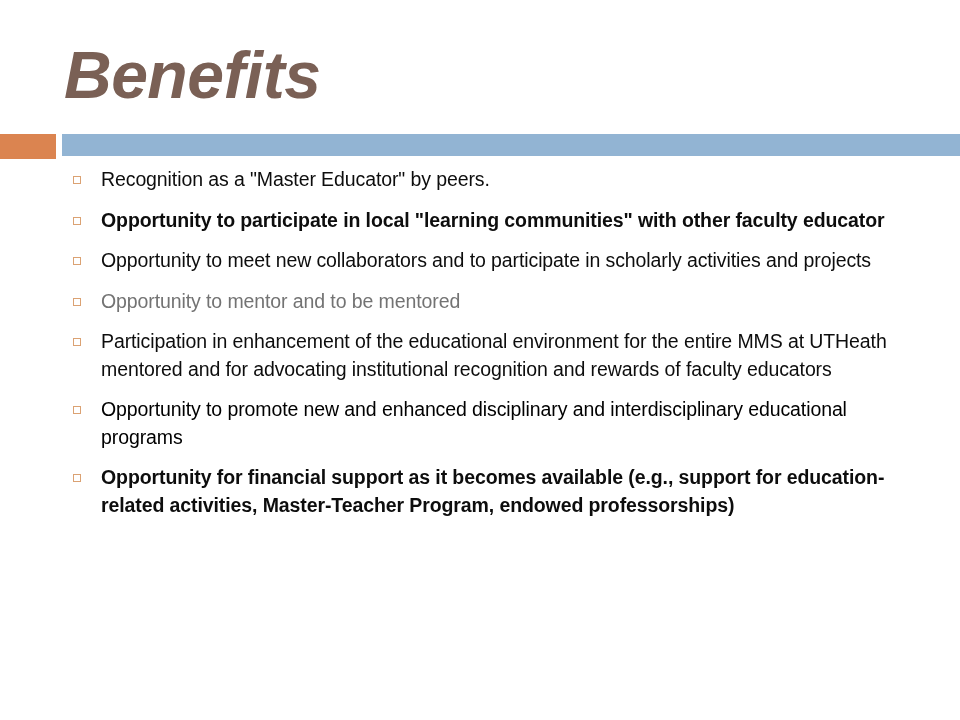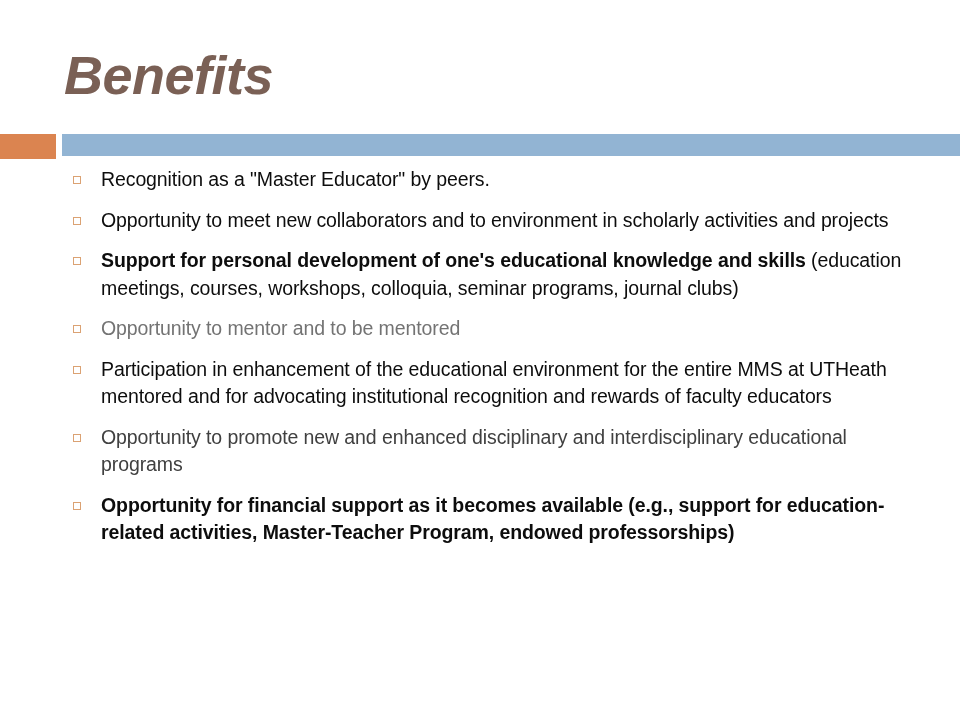--- a/index.html
+++ b/index.html
@@ -22,21 +22,21 @@
   }
 
   
   .slide-title {
     position: absolute;
     left: 64px;
     top: 42px;
     width: 860px;
     height: 66px;
     line-height: 66px;
-    font-size: 54px;
+    font-size: 66px;
     font-weight: bold;
     font-style: italic;
     letter-spacing: -0.5px;
     color: #7a6055;
     white-space: nowrap;
   }
 
   
   .accent-orange {
     position: absolute;
@@ -99,35 +99,35 @@
 
   <div class="accent-blue" style="background: rgb(146, 180, 211);"></div>
 
   <div class="bullet-list">
       <div class="bullet-item" style="color: rgb(13, 13, 13);">
         <span class="bullet-marker" style="border-color: rgb(219, 162, 115);"></span>
         <span class="bullet-text">Recognition as a "Master Educator" by peers.</span>
       </div>
       <div class="bullet-item" style="color: rgb(13, 13, 13);">
         <span class="bullet-marker" style="border-color: rgb(219, 162, 115);"></span>
-        <span class="bullet-text">Opportunity to meet new collaborators and to environment in scholarly activities and projects</span>
+        <span class="bullet-text bold">Opportunity to participate in local "learning communities" with other faculty educator</span>
       </div>
       <div class="bullet-item" style="color: rgb(13, 13, 13);">
         <span class="bullet-marker" style="border-color: rgb(219, 162, 115);"></span>
-        <span class="bullet-text bold">Support for personal development of one's educational knowledge and skills <span class="tail-regular">(education meetings, courses, workshops, colloquia, seminar programs, journal clubs)</span></span>
+        <span class="bullet-text">Opportunity to meet new collaborators and to participate in scholarly activities and projects</span>
       </div>
       <div class="bullet-item" style="color: #737373;">
         <span class="bullet-marker" style="border-color: rgb(219, 162, 115);"></span>
         <span class="bullet-text">Opportunity to mentor and to be mentored</span>
       </div>
       <div class="bullet-item" style="color: rgb(13, 13, 13);">
         <span class="bullet-marker" style="border-color: rgb(219, 162, 115);"></span>
         <span class="bullet-text">Participation in enhancement of the educational environment for the entire MMS at UTHeath mentored and for advocating institutional recognition and rewards of faculty educators</span>
       </div>
-      <div class="bullet-item" style="color: #404040;">
+      <div class="bullet-item" style="color: #000000;">
         <span class="bullet-marker" style="border-color: rgb(219, 162, 115);"></span>
         <span class="bullet-text">Opportunity to promote new and enhanced disciplinary and interdisciplinary educational programs</span>
       </div>
       <div class="bullet-item" style="color: rgb(13, 13, 13); font-weight: bold;">
         <span class="bullet-marker" style="border-color: rgb(219, 162, 115);"></span>
         <span class="bullet-text">Opportunity for financial support as it becomes available (e.g., support for education-related activities, Master-Teacher Program, endowed professorships)</span>
       </div>
     </div>
 
 </div>

